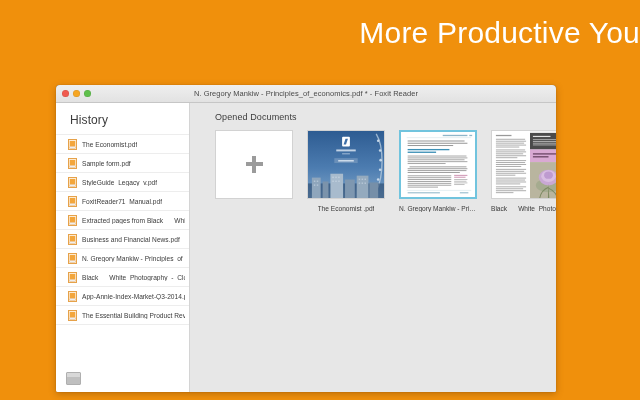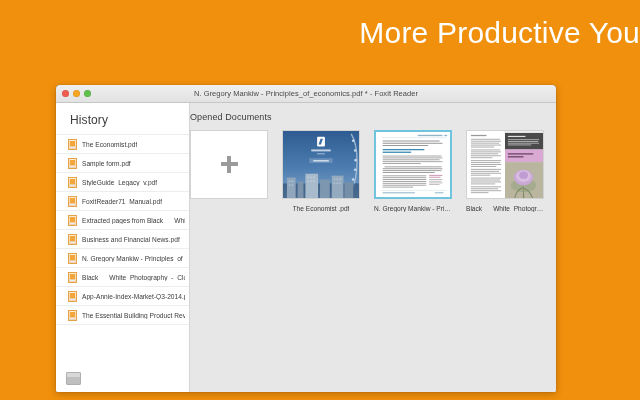--- a/index.html
+++ b/index.html
@@ -155,21 +155,21 @@
     height: 11px;
     background: linear-gradient(to bottom, #D8D8D8 0%, #D8D8D8 34%, #BFBFBF 34%, #BFBFBF 100%);
     border: 1px solid #AFAFAF;
     border-radius: 1px;
   }
 
   
   #main-pane {
     flex: 1 1 auto;
     background: #E7E7E7;
-    padding: 9px 0 0 0;
+    padding: 9px 0 0 25px;
     min-width: 0;
   }
   #opened-heading {
     font-size: 9px;
     color: #3C3C3C;
     margin: 0 0 8px 0;
     letter-spacing: 0.1px;
   }
   #doc-grid {
     display: flex;

